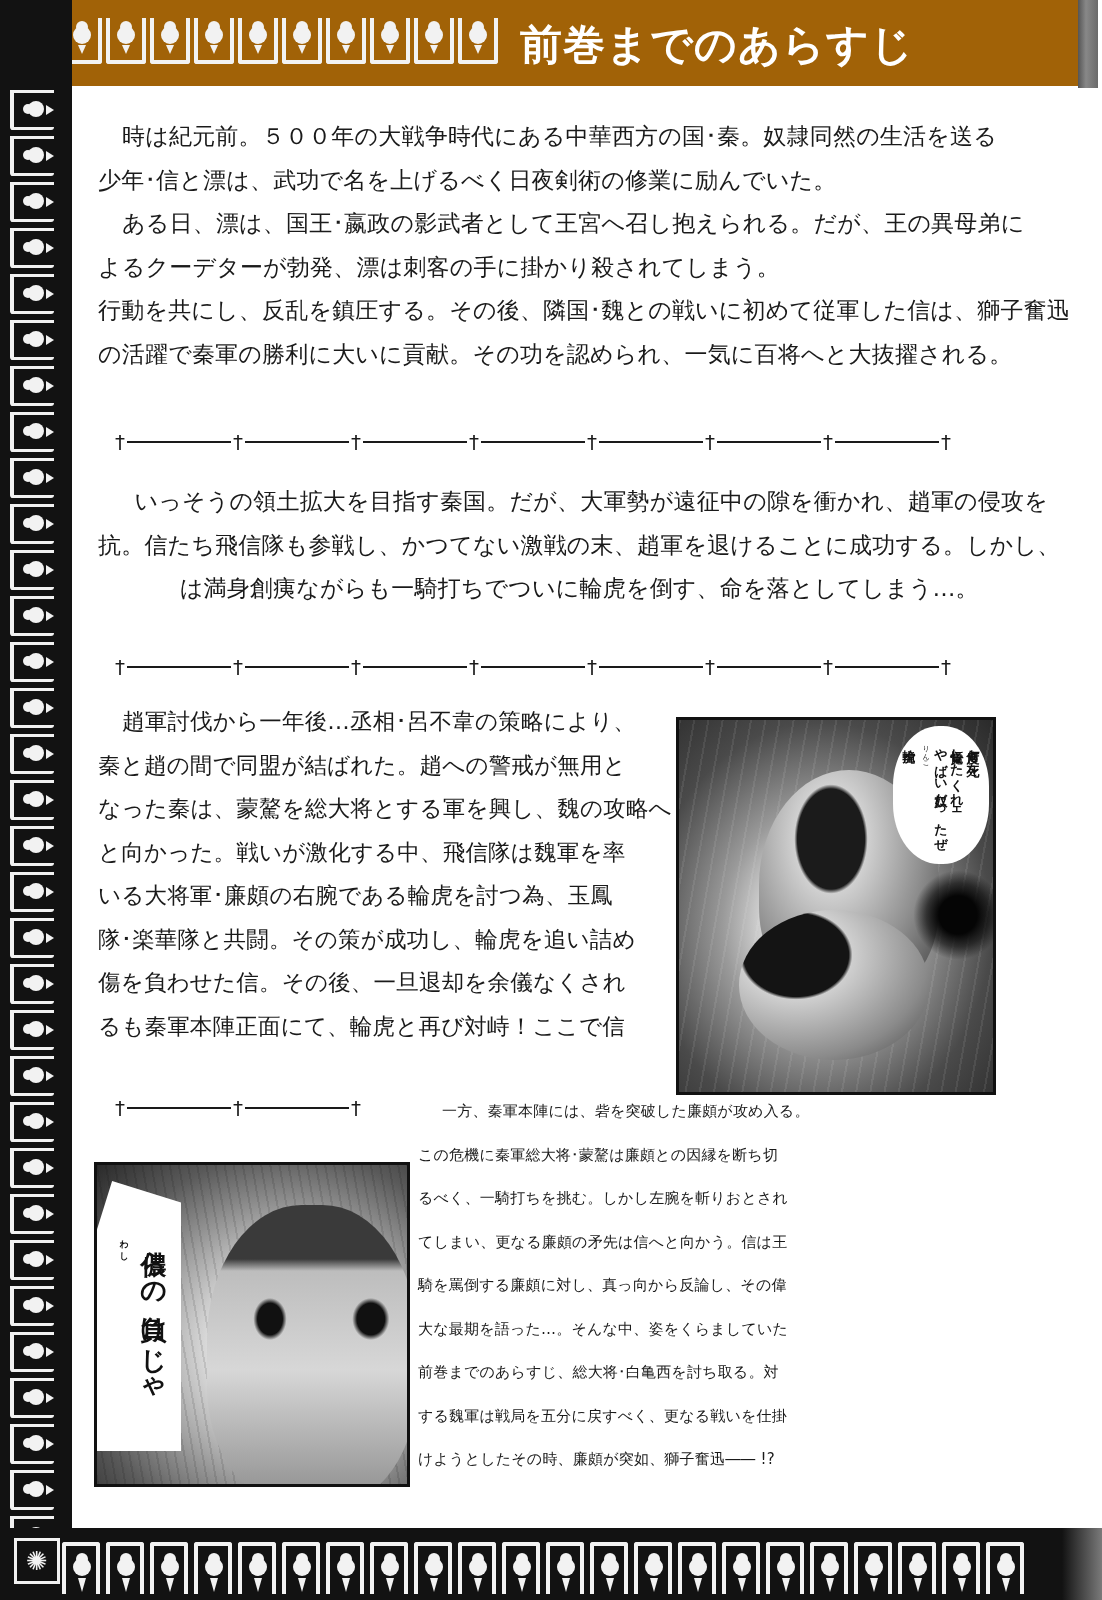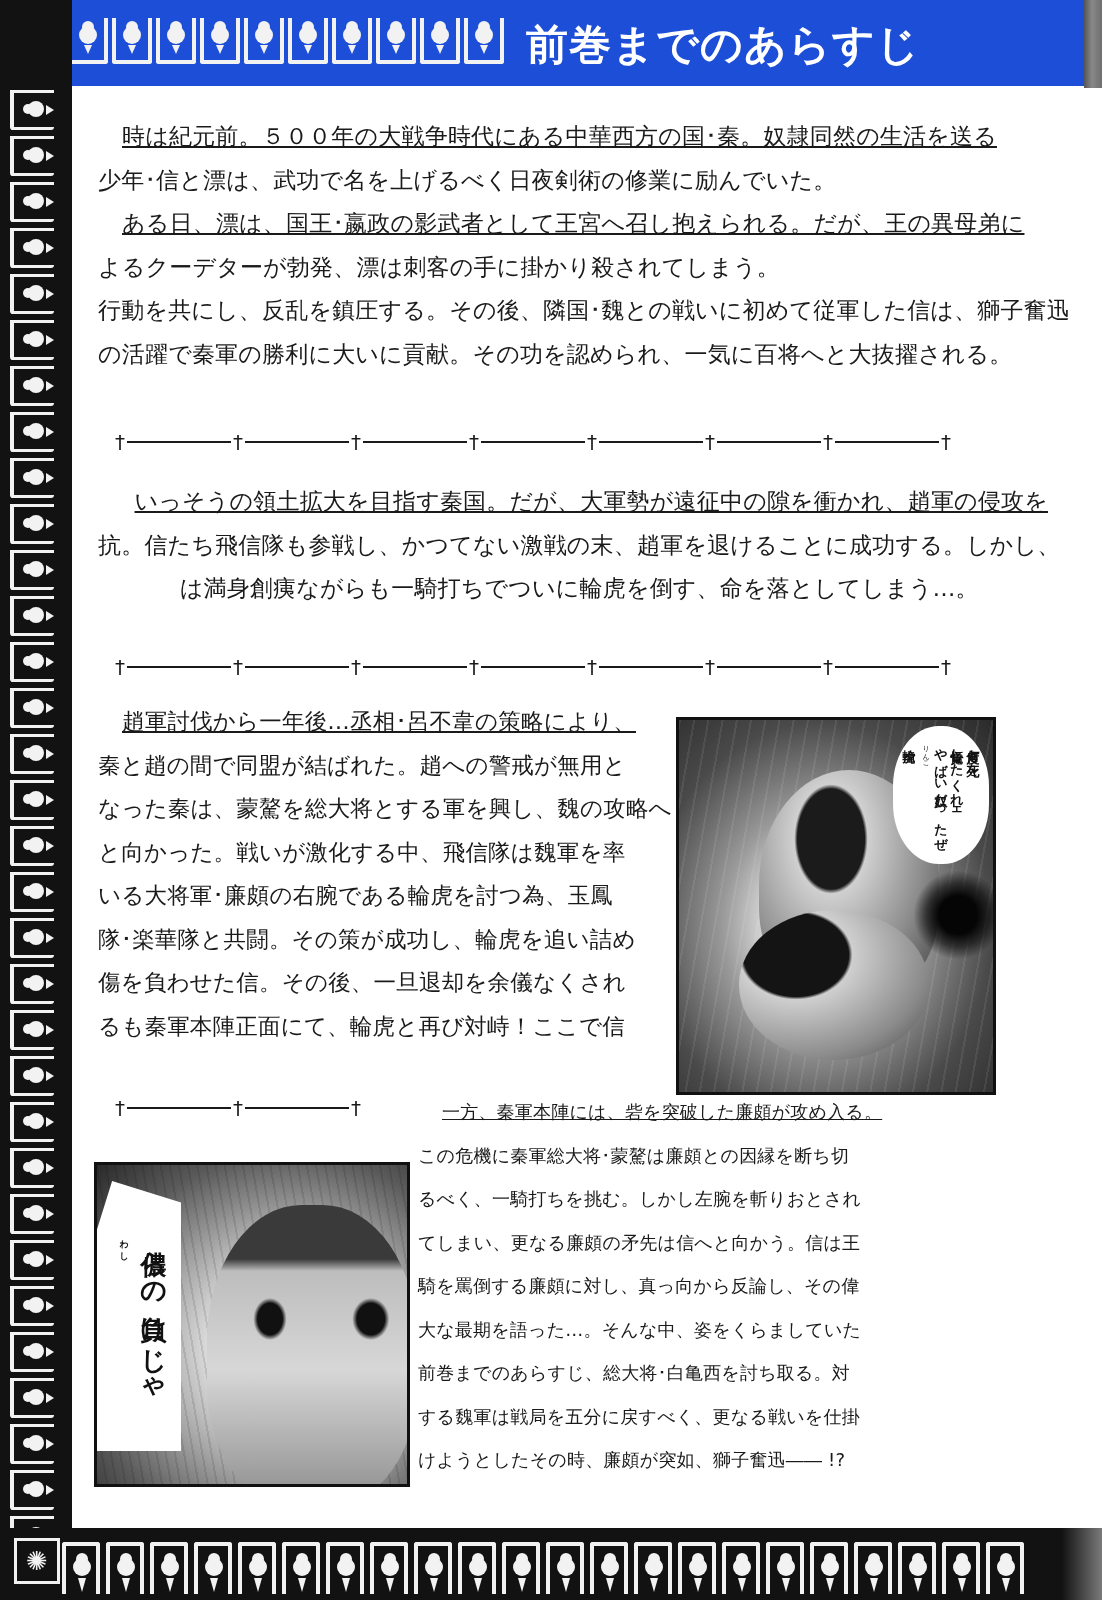--- a/index.html
+++ b/index.html
@@ -4,22 +4,21 @@
 <style>
   html, body { margin:0; padding:0; }
   body {
     width:1102px; height:1600px; position:relative; overflow:hidden;
     background:#ffffff; color:#1a1a1a;
     font-family:"DejaVu Sans", "Liberation Sans", sans-serif;
   }
   
   .top-bar {
     position:absolute; left:0; top:0; width:1090px; height:86px;
-    background:#1d4ed8;
-    margin-left:6px;
+    background:#a16207;
   }
   .top-bar .grain {
     position:absolute; right:-8px; top:0; width:20px; height:88px;
     background:linear-gradient(90deg,#555,#888 40%,#6a6a6a);
   }
   .left-bar {
     position:absolute; left:0; top:0; width:72px; height:1600px;
     background:#121212;
   }
   .bottom-bar {
@@ -69,21 +68,21 @@
     color:#ffffff; font-size:42px; font-weight:bold; letter-spacing:1px;
     font-family:"DejaVu Sans", sans-serif; line-height:50px;
   }
 
   
   .para {
     position:absolute; font-size:23px; line-height:43.5px;
     color:#1a1a1a; letter-spacing:0.2px; white-space:nowrap;
   }
   .para .line { display:block; }
-  .para .indent { padding-left:24px;text-decoration:underline; }
+  .para .indent { padding-left:24px; }
 
   .divider {
     position:absolute; display:flex; align-items:center;
     font-size:20px; color:#1a1a1a;
   }
   .divider .dagger { width:14px; text-align:center; }
   .divider .rule { height:2px; background:#1a1a1a; }
 
   
   .panel {
@@ -314,21 +313,21 @@
 </div>
 
 <div class="panel panel-2">
   <div class="face"></div>
   <div class="bubble-2">
     <span class="vcol ruby-small" style="margin-top:2px;">わし</span>
     <span class="vcol">儂らの負けじゃ</span>
   </div>
 </div>
 
-<div class="para" style="left:418px; top:1090px; font-size:18px;">
+<div class="para" style="left:418px; top:1090px; font-size:15px;">
   <span class="line indent">一方、秦軍本陣には、砦を突破した廉頗が攻め入る。</span>
   <span class="line">この危機に秦軍総大将･蒙驁は廉頗との因縁を断ち切</span>
   <span class="line">るべく、一騎打ちを挑む。しかし左腕を斬りおとされ</span>
   <span class="line">てしまい、更なる廉頗の矛先は信へと向かう。信は王</span>
   <span class="line">騎を罵倒する廉頗に対し、真っ向から反論し、その偉</span>
   <span class="line">大な最期を語った…。そんな中、姿をくらましていた</span>
   <span class="line">前巻までのあらすじ、総大将･白亀西を討ち取る。対</span>
   <span class="line">する魏軍は戦局を五分に戻すべく、更なる戦いを仕掛</span>
   <span class="line">けようとしたその時、廉頗が突如、獅子奮迅―― !?</span>
 </div>

